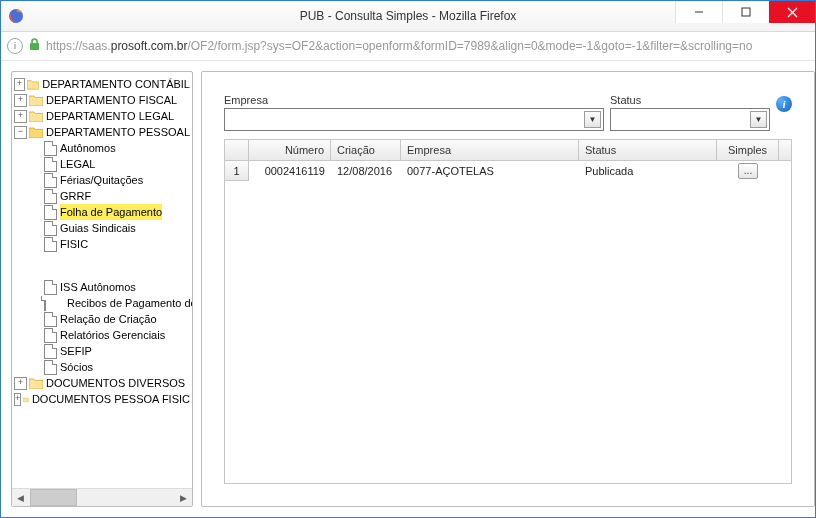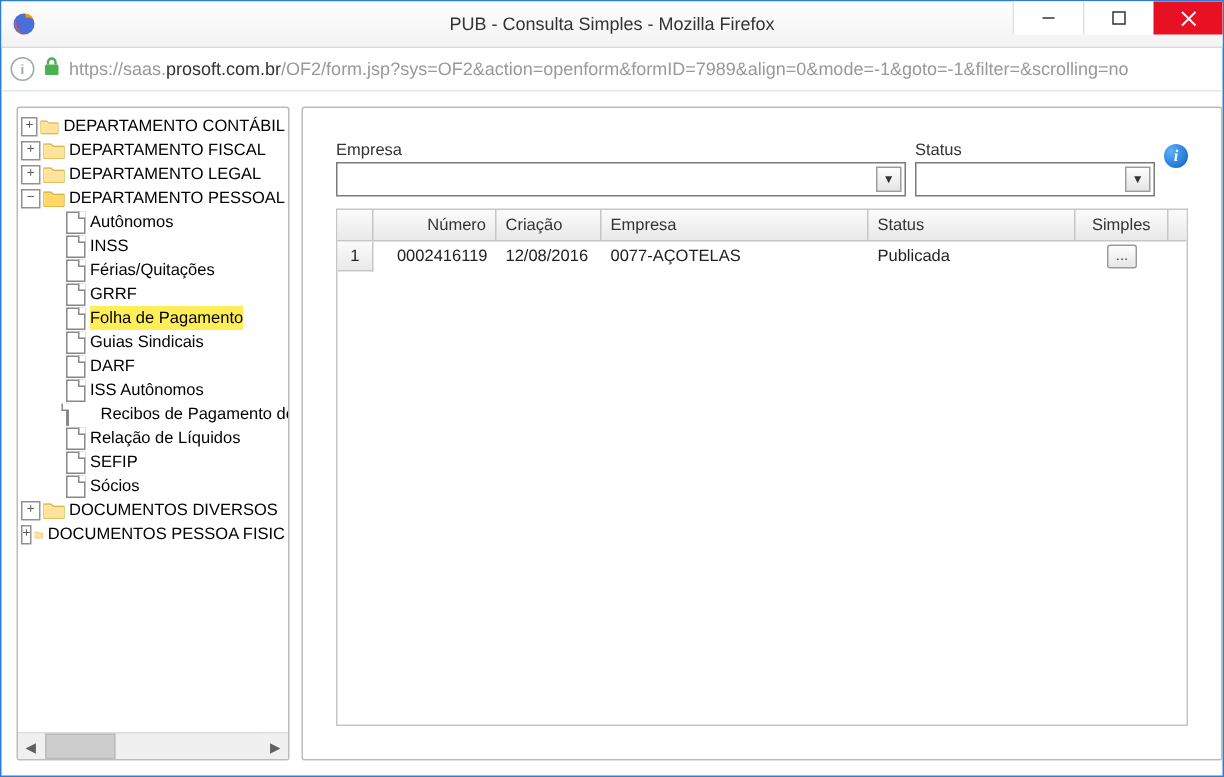--- a/index.html
+++ b/index.html
@@ -123,53 +123,57 @@
               <path d="M0 1 h5 l1.5 1.5 H14 V10 a1 1 0 0 1 -1 1 H1 a1 1 0 0 1 -1 -1 Z" fill="#ffd76b" stroke="#c9a227" stroke-width="0.7"></path>
             </svg>
             <span>DEPARTAMENTO PESSOAL</span>
           </div>
           <div class="tree-row" style="padding-left: 30px;">
             <span class="file"></span>
             <span class="">Autônomos</span>
           </div>
           <div class="tree-row" style="padding-left: 30px;">
             <span class="file"></span>
-            <span class="">INSS</span>
+            <span class="">LEGAL</span>
           </div>
           <div class="tree-row" style="padding-left: 30px;">
             <span class="file"></span>
             <span class="">Férias/Quitações</span>
           </div>
           <div class="tree-row" style="padding-left: 30px;">
             <span class="file"></span>
             <span class="">GRRF</span>
           </div>
           <div class="tree-row" style="padding-left: 30px;">
             <span class="file"></span>
             <span class="hl">Folha de Pagamento</span>
           </div>
           <div class="tree-row" style="padding-left: 30px;">
             <span class="file"></span>
             <span class="">Guias Sindicais</span>
           </div>
           <div class="tree-row" style="padding-left: 30px;">
             <span class="file"></span>
-            <span class="">DARF</span>
-          </div>
-          <div class="tree-row" style="padding-left: 30px;">
+            <span class="">FISIC</span>
+          </div>
+          <div class="tree-row" style="padding-left: 30px; margin-top: 27px;">
             <span class="file"></span>
             <span class="">ISS Autônomos</span>
           </div>
           <div class="tree-row" style="padding-left: 30px; gap: 18px;">
             <span class="file"></span>
             <span class="">Recibos de Pagamento de</span>
           </div>
           <div class="tree-row" style="padding-left: 30px;">
             <span class="file"></span>
-            <span class="">Relação de Líquidos</span>
+            <span class="">Relação de Criação</span>
+          </div>
+          <div class="tree-row" style="padding-left: 30px;">
+            <span class="file"></span>
+            <span class="">Relatórios Gerenciais</span>
           </div>
           <div class="tree-row" style="padding-left: 30px;">
             <span class="file"></span>
             <span class="">SEFIP</span>
           </div>
           <div class="tree-row" style="padding-left: 30px;">
             <span class="file"></span>
             <span class="">Sócios</span>
           </div>
           <div class="tree-row">

